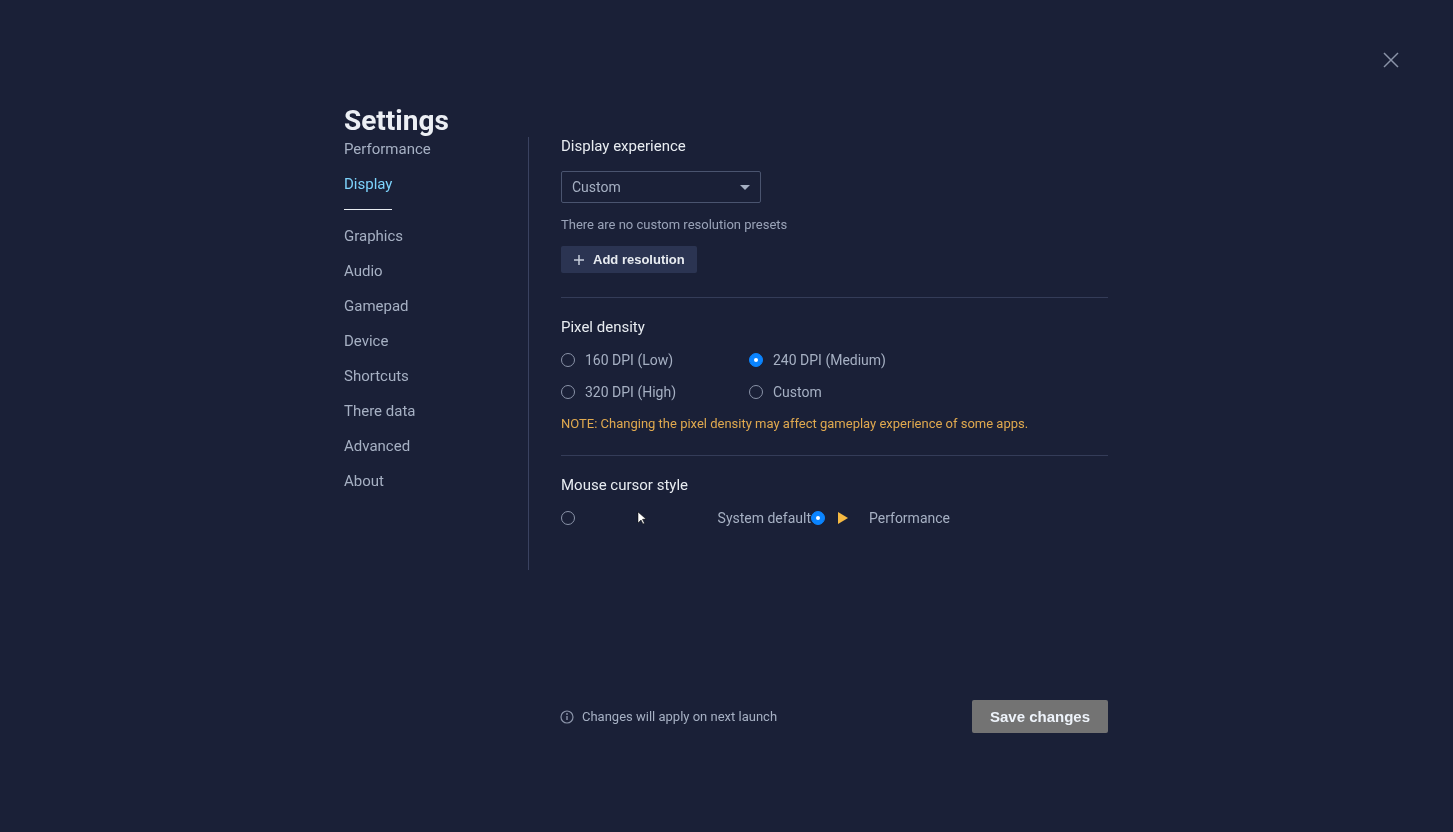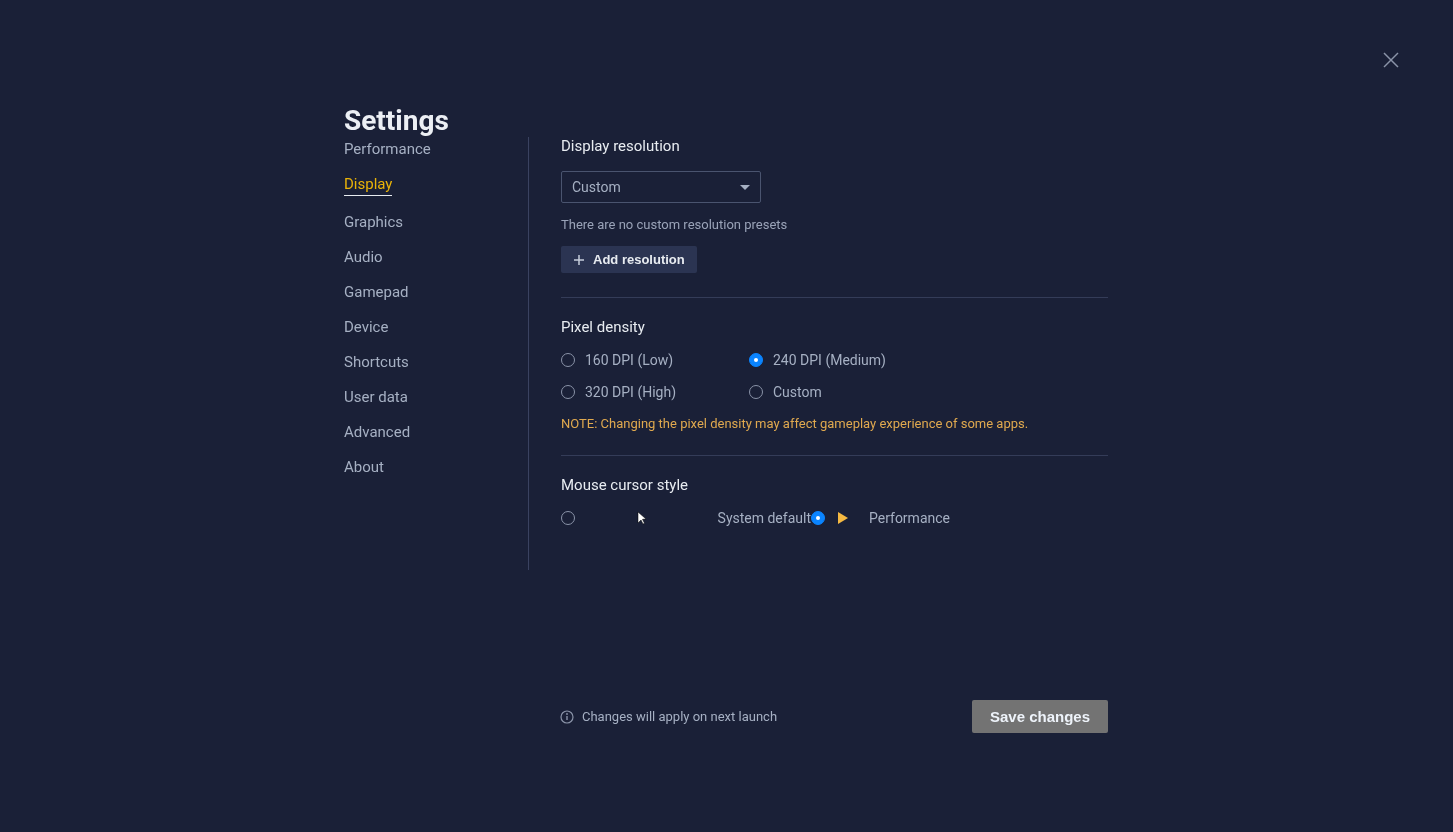--- a/index.html
+++ b/index.html
@@ -42,23 +42,23 @@
     padding-top: 2px;
   }
   .sidebar-item {
     font-size: 15px;
     color: #a6b0c3;
     margin-bottom: 16px;
     cursor: pointer;
     display: inline-block;
   }
   .sidebar-item.active {
-    color: #eab308;
+    color: #7dd3fc;
     border-bottom: 1px solid #e8ecf1;
-    padding-bottom: 2px;
+    padding-bottom: 16px;
   }
   .content {
     padding-left: 32px;
     flex: 1;
   }
   .section {
     padding-bottom: 24px;
     margin-bottom: 20px;
   }
   .section.bordered {
@@ -218,29 +218,29 @@
 
   <div class="layout">
     <div class="sidebar">
       <div><span class="sidebar-item">Performance</span></div>
       <div><span class="sidebar-item active">Display</span></div>
       <div><span class="sidebar-item">Graphics</span></div>
       <div><span class="sidebar-item">Audio</span></div>
       <div><span class="sidebar-item">Gamepad</span></div>
       <div><span class="sidebar-item">Device</span></div>
       <div><span class="sidebar-item">Shortcuts</span></div>
-      <div><span class="sidebar-item">User data</span></div>
+      <div><span class="sidebar-item">There data</span></div>
       <div><span class="sidebar-item">Advanced</span></div>
       <div><span class="sidebar-item">About</span></div>
     </div>
 
     <div class="content">
 
       <div class="section bordered">
-        <div class="section-title">Display resolution</div>
+        <div class="section-title">Display experience</div>
         <div class="select">
           <span>Custom</span>
           <span class="caret"></span>
         </div>
         <div class="helper">There are no custom resolution presets</div>
         <button class="btn">
           <svg width="12" height="12" viewBox="0 0 12 12">
             <line x1="6" y1="1" x2="6" y2="11" stroke="#c7cedd" stroke-width="1.5"></line>
             <line x1="1" y1="6" x2="11" y2="6" stroke="#c7cedd" stroke-width="1.5"></line>
           </svg>

